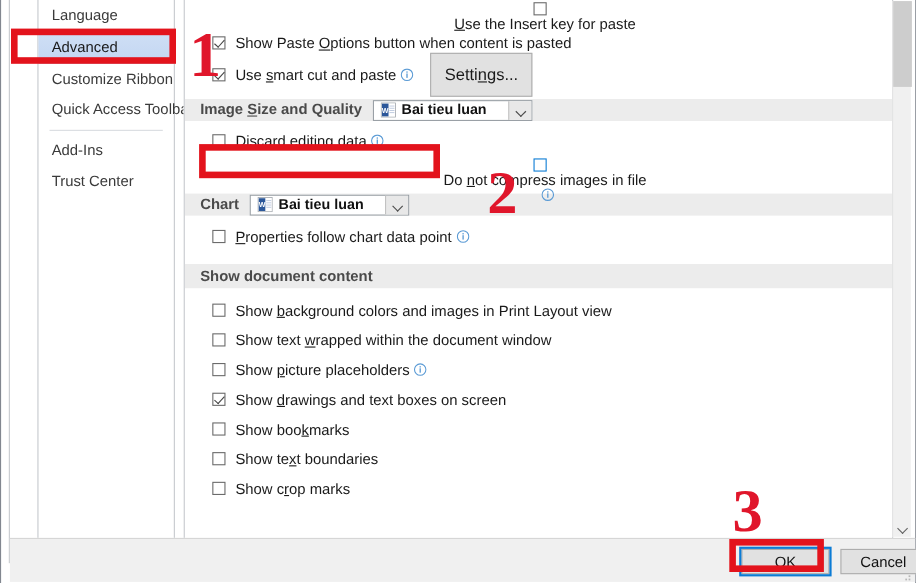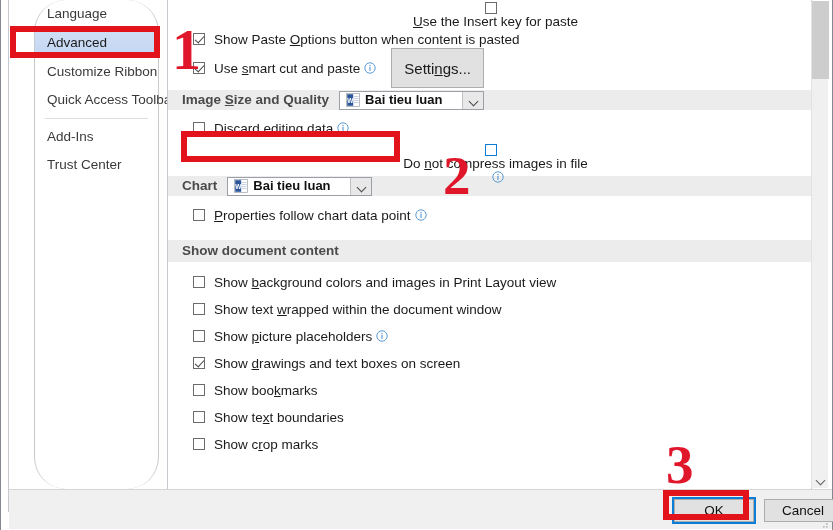--- a/index.html
+++ b/index.html
@@ -19,21 +19,20 @@
   }
   .frame-edge-l{position:absolute;left:0;top:0;width:1px;height:530px;background:#828790;}
   .frame-edge-l2{position:absolute;left:8px;top:0;width:1px;height:512px;background:#c6c9ce;}
   .frame-edge-r{position:absolute;left:832px;top:0;width:1px;height:530px;background:#828790;}
 
   
   #nav{
     position:absolute;left:34px;top:0;width:125px;height:489px;
     background:#ffffff;border-right:1px solid #c6c9ce;border-left:1px solid #c6c9ce;
     box-sizing:border-box;
-    border-radius:32px;
   }
   .nav-item{
     position:relative;height:28px;line-height:28px;
     padding-left:12px;color:#3a3a3a;font-size:13.5px;white-space:nowrap;
     cursor:default;
   }
   .nav-item.selected{
     background:linear-gradient(to bottom,#cfdff5,#c3d6f2);
     border-top:1px solid #b8cfee;border-bottom:1px solid #b8cfee;
     color:#1a1a1a;

